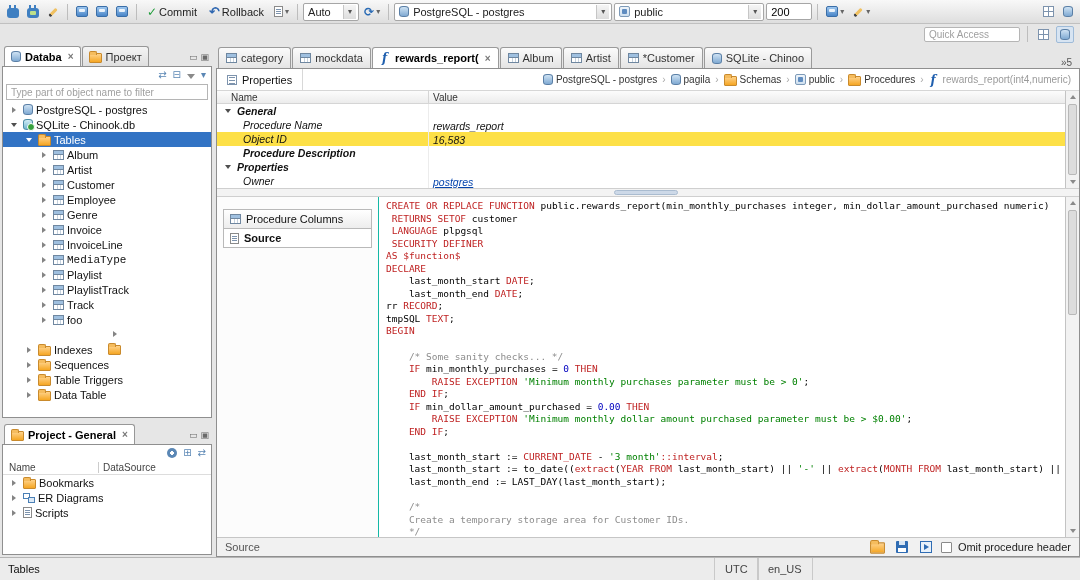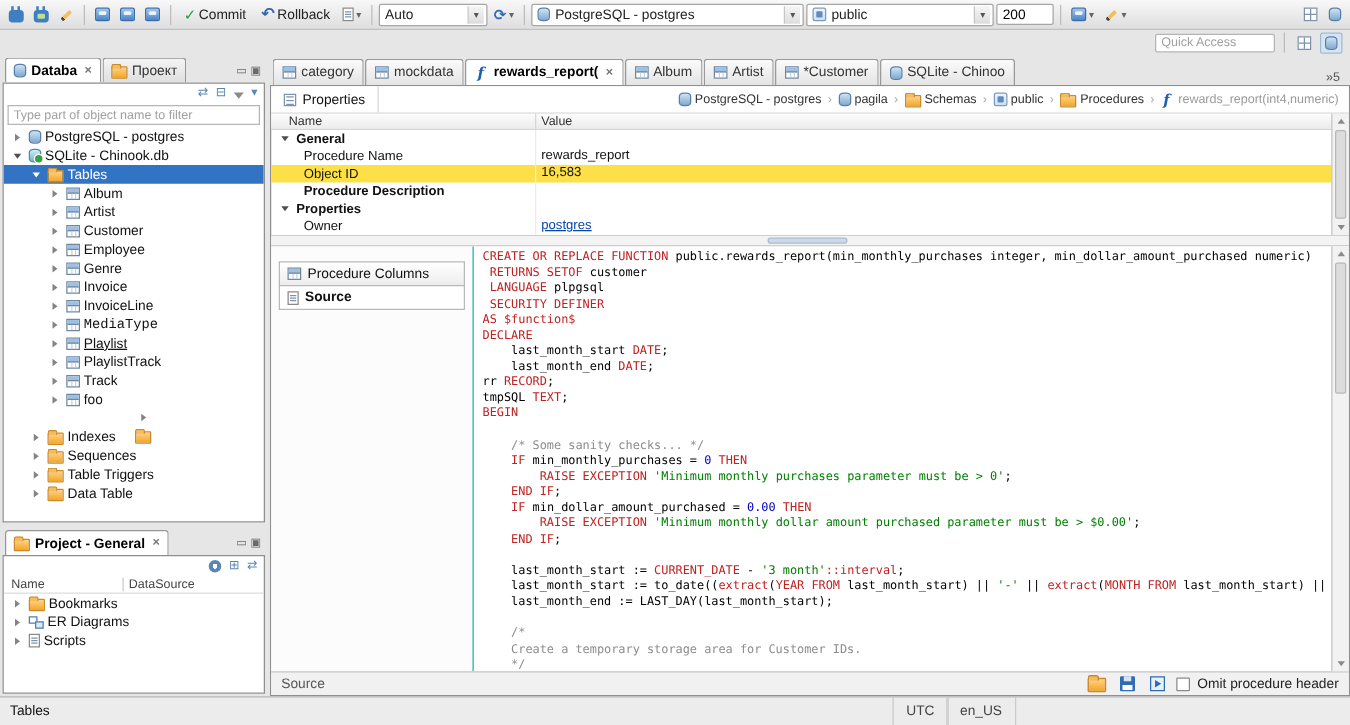--- a/index.html
+++ b/index.html
@@ -144,21 +144,21 @@
   .bc-item { display:inline-flex; align-items:center; gap:3px; padding:1px 2px; }
   .bc-item.muted { color:#9a9a9a; }
   .bc-sep { color:#aaa; }
 
   #props { height:98px; flex:none; display:flex; border-bottom:1px solid #cfcfcf; }
   .props-main { flex:1; min-width:0; display:flex; flex-direction:column; }
   .props-header { display:flex; height:14px; background:linear-gradient(#fcfcfc,#ececec);
     border-bottom:1px solid #d5d5d5; font-size:10px; color:#333; align-items:center; }
   .h-name { width:212px; padding-left:14px; border-right:1px solid #d5d5d5; height:100%; display:flex; align-items:center; }
   .h-value { flex:1; padding-left:4px; }
-  .prop-row { display:flex; height:14px; align-items:flex-start; font-size:10.5px; }
+  .prop-row { display:flex; height:14px; align-items:flex-end; font-size:10.5px;font-style:italic; }
   .prop-row.sel { background:#fde047; }
   .prop-name { width:212px; padding-left:8px; display:flex; align-items:center; gap:3px;
     border-right:1px solid #ececec; height:100%; }
   .prop-value { flex:1; padding-left:4px; overflow:hidden; white-space:nowrap; }
   .prop-value.link { color:#0645ad; text-decoration:underline; }
   .g-arrow { width:0; height:0; border-top:4px solid #4f4f4f; border-left:3px solid transparent;
     border-right:3px solid transparent; margin-right:3px; }
 
   .vscroll { width:14px; flex:none; border-left:1px solid #c3c3c3; background:#f2f2f2; position:relative; }
   .sb-btn { position:absolute; left:0; right:0; height:12px; display:flex; align-items:center; justify-content:center; }
@@ -234,21 +234,21 @@
       </span>
     <span class="tbtn labeled">
         <span class="ic-undo">↶</span>
         <span class="tlabel">Rollback</span>
       </span>
     <span class="tbtn">
         <span class="ic ic-script"></span>
         <span class="dd">▾</span>
       </span>
     <span class="tbsep"></span>
-    <span class="combo" style="width:87px">
+    <span class="combo" style="width:56px">
         <span class="combo-label">Auto</span>
         <span class="dd-btn">▾</span>
       </span>
     <span class="tbtn">
         <span class="ic-refresh">⟳</span>
         <span class="dd">▾</span>
       </span>
     <span class="tbsep"></span>
     <span class="combo" style="width:218px">
         <span class="ic ic-db"></span>
@@ -366,21 +366,21 @@
           <div class="tree-row" style="padding-left: 34px;">
             <span class="tw collapsed"></span>
             <span class="ic ic-table"></span>
             <span class="tlbl">InvoiceLine</span>
           </div>
           <div class="tree-row" style="padding-left: 34px; font-family: Liberation Mono, monospace;">
             <span class="tw collapsed"></span>
             <span class="ic ic-table"></span>
             <span class="tlbl">MediaType</span>
           </div>
-          <div class="tree-row" style="padding-left: 34px; text-decoration: underline;">
+          <div class="tree-row" style="padding-left: 34px;">
             <span class="tw collapsed"></span>
             <span class="ic ic-table"></span>
             <span class="tlbl">Playlist</span>
           </div>
           <div class="tree-row" style="padding-left: 34px;">
             <span class="tw collapsed"></span>
             <span class="ic ic-table"></span>
             <span class="tlbl">PlaylistTrack</span>
           </div>
           <div class="tree-row" style="padding-left: 34px;">

